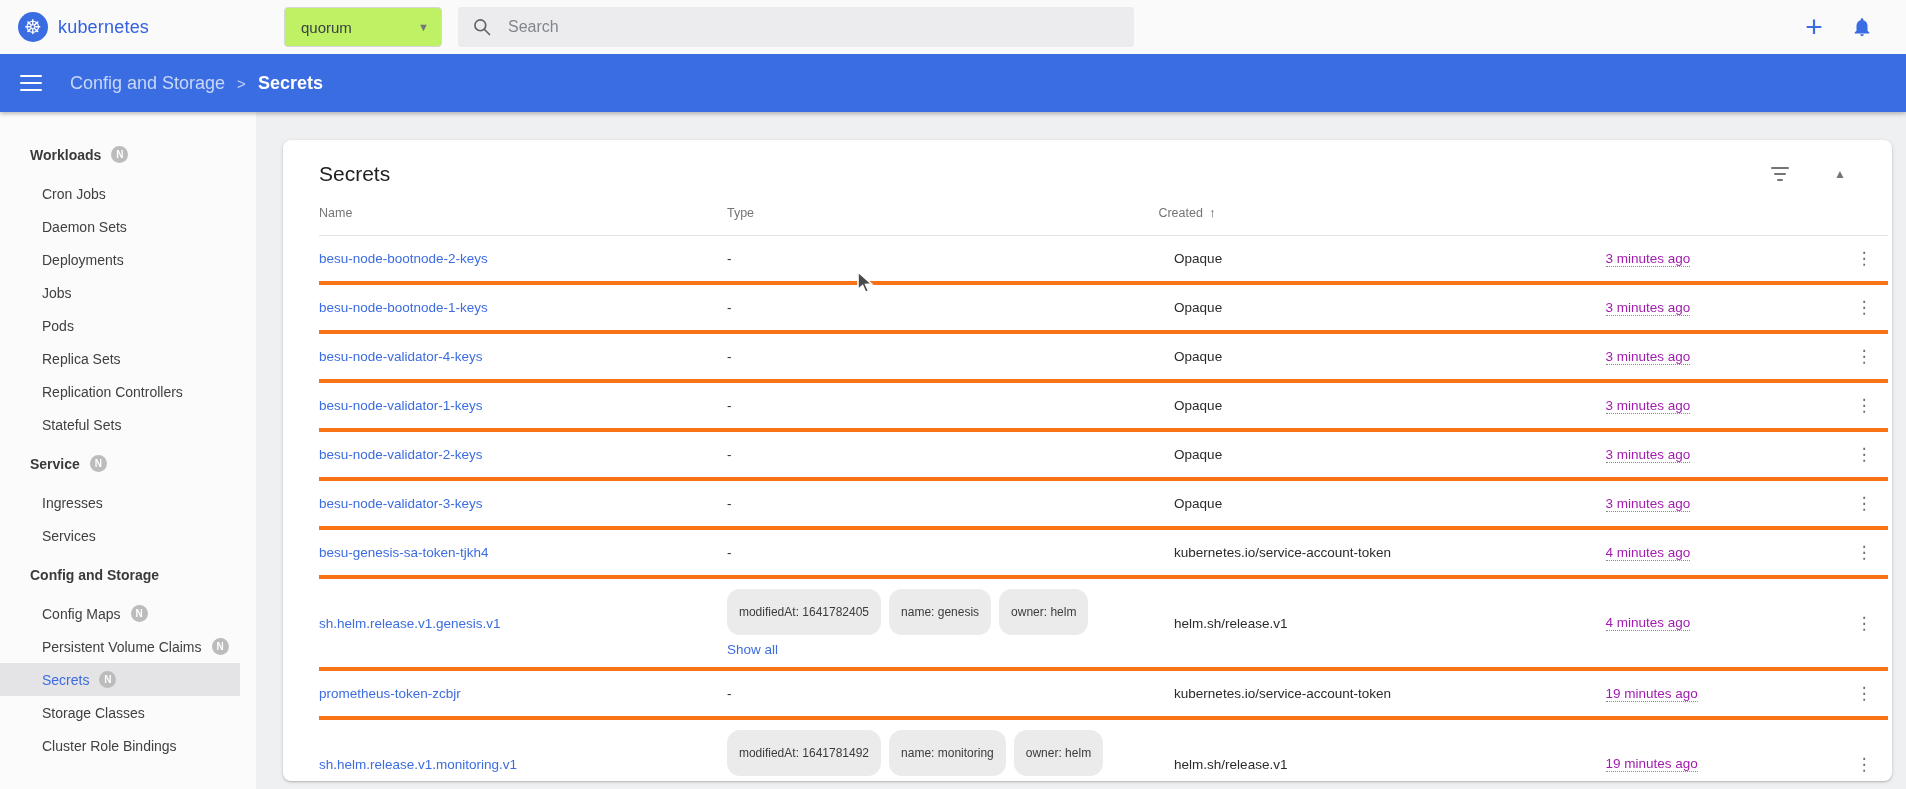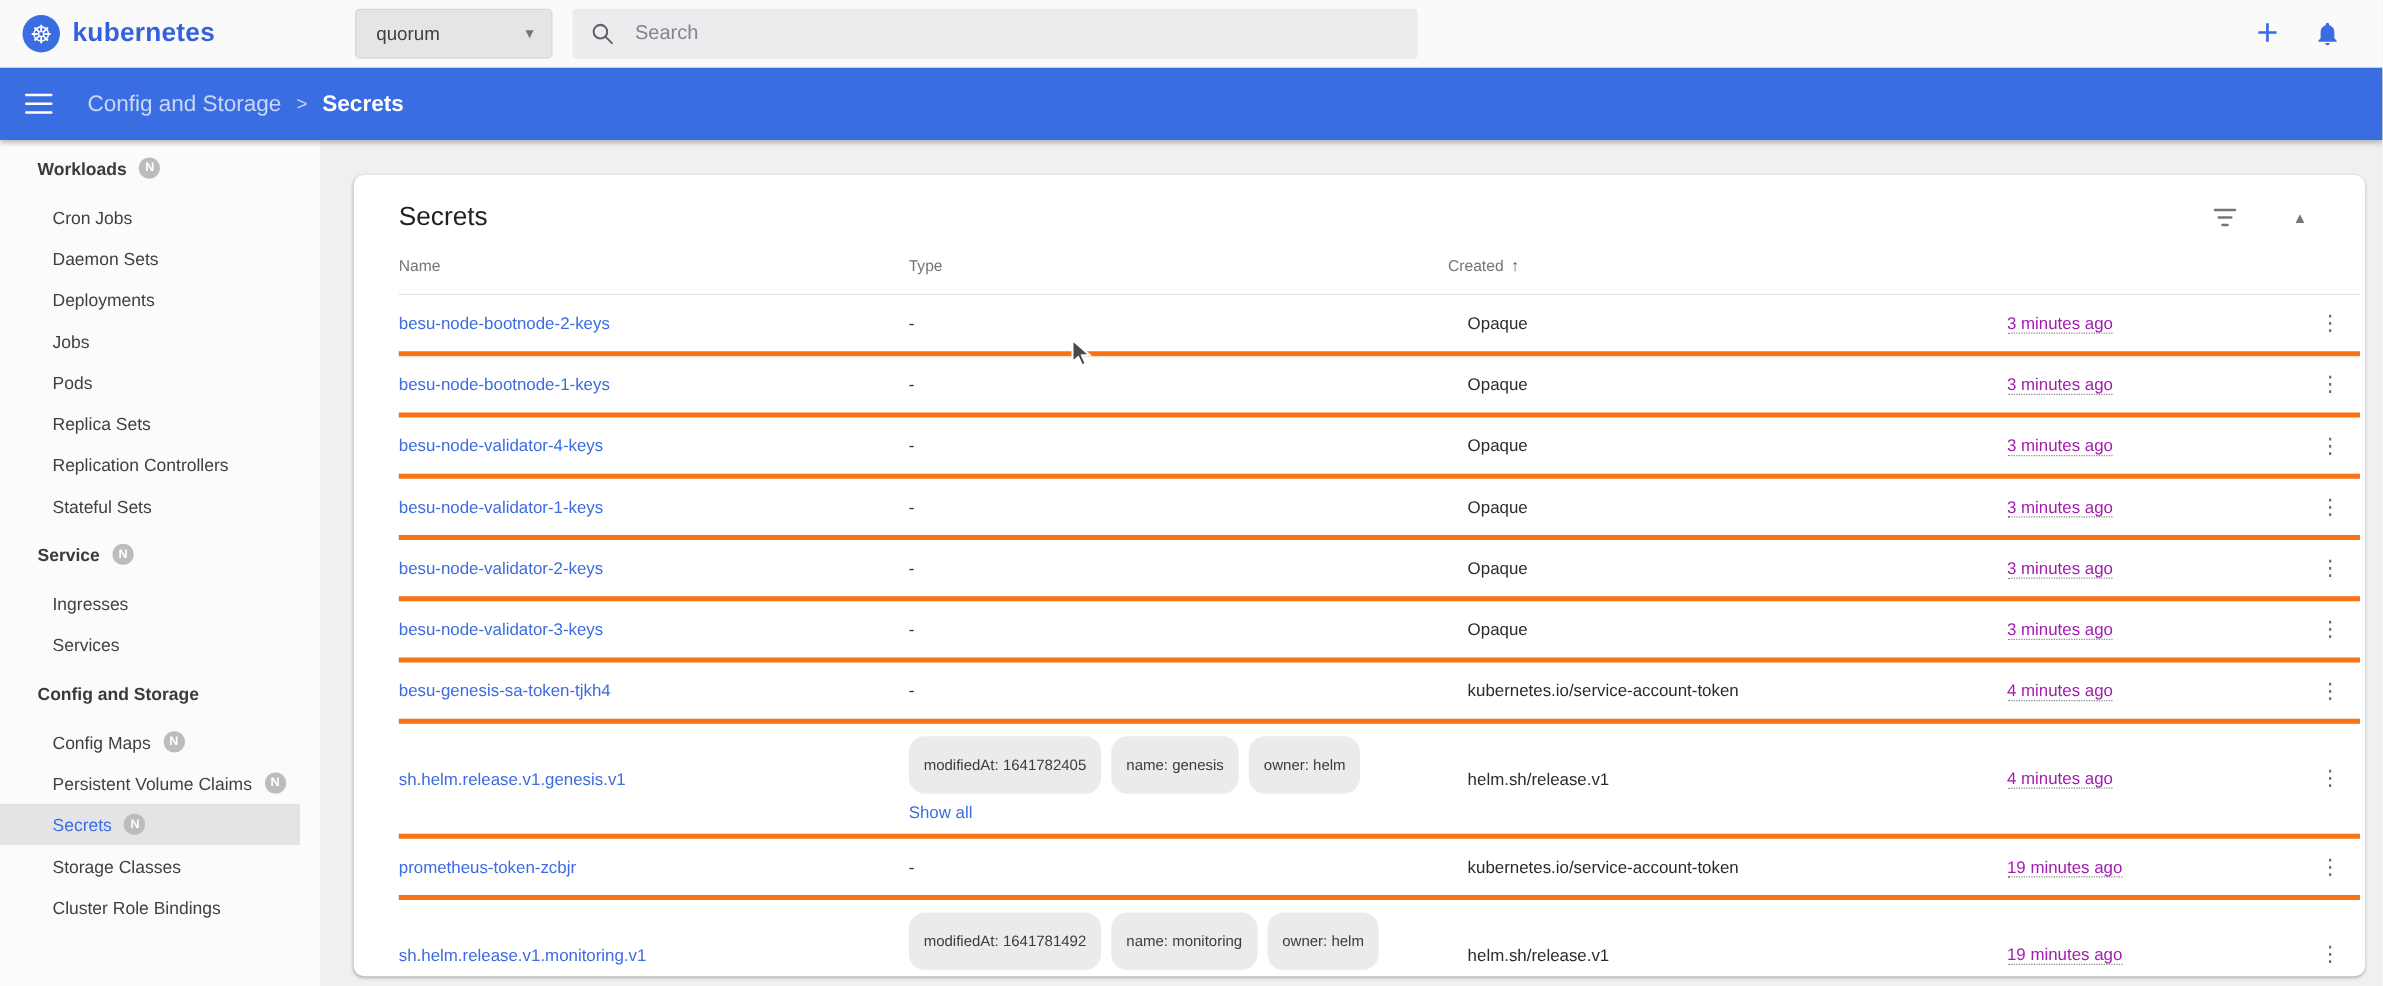--- a/index.html
+++ b/index.html
@@ -4,23 +4,23 @@
 <style>
   * { margin:0; padding:0; box-sizing:border-box; }
   html,body { width:1906px; height:789px; overflow:hidden;
     font-family:"Liberation Sans","DejaVu Sans",sans-serif; background:#eff0f2; }
 
   
   .top-header { height:54px; background:#fafafa; display:flex; align-items:center; position:relative; z-index:3; }
   .logo-block { width:256px; display:flex; align-items:center; padding-left:18px; gap:10px; cursor:pointer; }
   .logo-mark { width:30px; height:30px; border-radius:50%; background:#3a6ce2; color:#fff;
     display:flex; align-items:center; justify-content:center; font-size:20px; }
-  .logo-text { color:#3462de; font-size:21px; font-weight:700; letter-spacing:.2px; }
+  .logo-text { color:#3462de; font-size:18px; font-weight:400; letter-spacing:.2px; }
   .ns-select { margin-left:28px; width:158px; height:40px; border:1px solid #d4d6d8; border-radius:4px;
-    background:#e5e5e5; display:flex; align-items:center; justify-content:space-between;
+    background:#bef264; display:flex; align-items:center; justify-content:space-between;
     padding:0 12px 0 16px; cursor:pointer; }
   .ns-value { font-size:15px; color:#3c4043; }
   .ns-caret { color:#757575; font-size:11px; }
   .search-bar { margin-left:16px; width:676px; height:40px; background:#ececee; border-radius:3px;
     display:flex; align-items:center; padding:13px 14px; gap:16px; }
   .search-bar svg { flex:0 0 auto; }
   .search-input { border:none; outline:none; background:transparent; font-size:16px; color:#3c4043;
     width:100%; font-family:inherit; }
   .search-input::placeholder { color:#80868b; }
   .header-spacer { flex:1; }
@@ -35,21 +35,21 @@
   .hamburger { width:40px; height:40px; display:flex; flex-direction:column; justify-content:center;
     gap:5px; cursor:pointer; padding-left:4px; }
   .hamburger span { display:block; width:22px; height:2px; background:#fff; border-radius:1px; }
   .breadcrumb { display:flex; align-items:center; gap:12px; margin-left:14px; font-size:18px; }
   .crumb-parent { color:rgba(255,255,255,.72); cursor:pointer; }
   .crumb-sep { color:rgba(255,255,255,.72); font-size:15px; }
   .crumb-current { color:#fff; font-weight:700; }
 
   
   .page-body { display:flex; height:677px; }
-  .sidenav { width:256px; background:#fbfbfc; overflow:hidden; flex:0 0 auto; }
+  .sidenav { width:256px; background:#fbfbfc; overflow:hidden; padding-top:20px; flex:0 0 auto; }
   .nav-group-label { height:33px; margin:6px 0; display:flex; align-items:center; gap:10px;
     padding-left:30px; font-size:14px; font-weight:700; color:#3a3a3a; }
   .nav-item { height:33px; display:flex; align-items:center; gap:10px; padding-left:42px;
     margin-right:16px; font-size:14px; color:#404040; cursor:pointer; }
   .nav-item.selected { background:#e4e4e6; color:#3a6ce2; }
   .n-badge { width:17px; height:17px; border-radius:50%; background:#bcbcbc; color:#fff;
     font-size:10px; font-weight:700; display:flex; align-items:center; justify-content:center; flex:0 0 auto; }
 
   
   .content { flex:1; padding:28px 14px 0 27px; }

